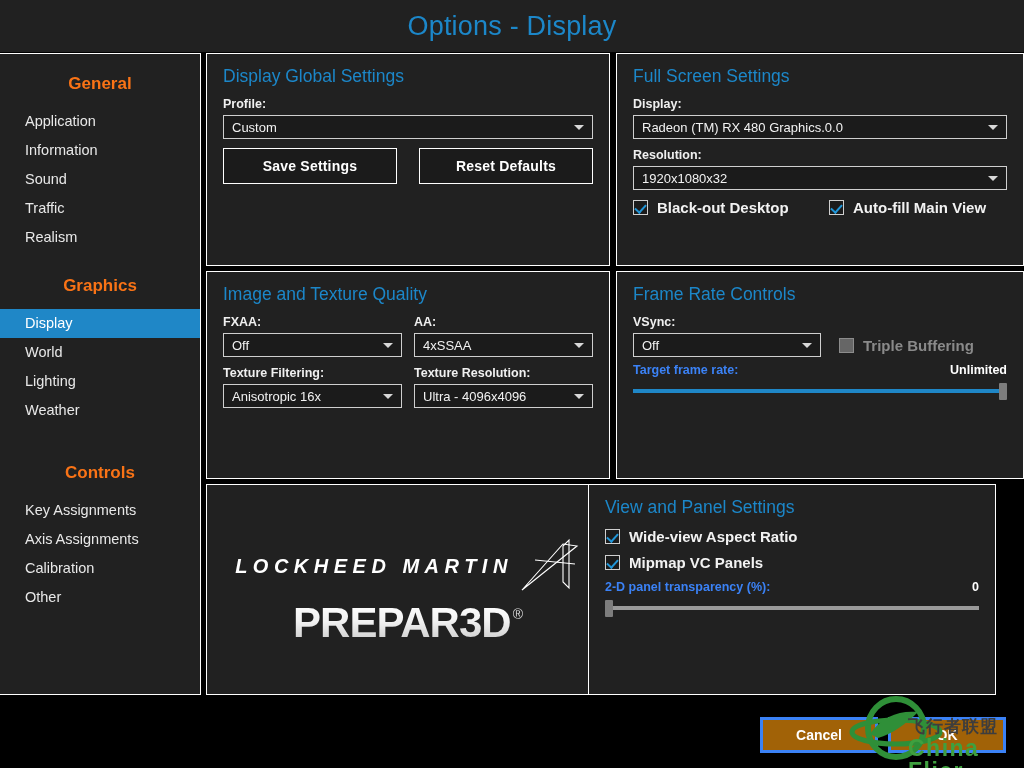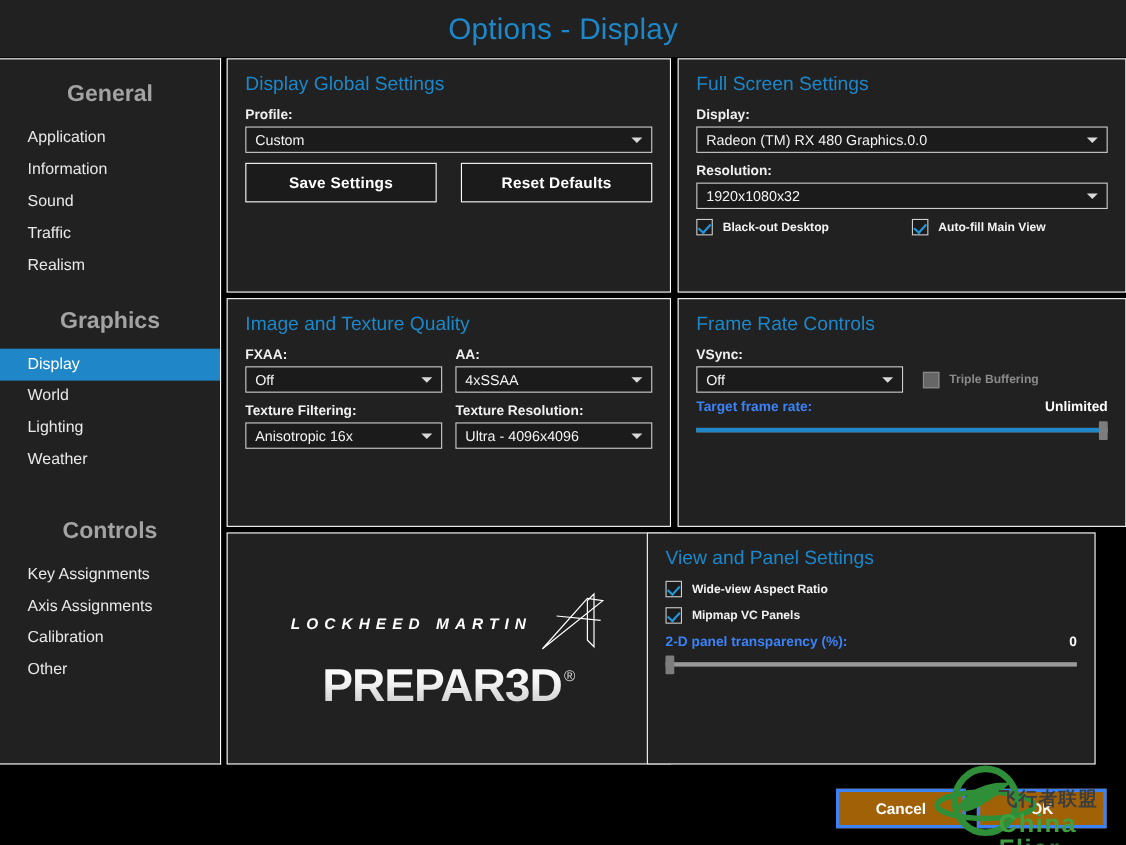--- a/index.html
+++ b/index.html
@@ -32,22 +32,22 @@
   .sidebar {
     position: absolute; left: 0; top: 53px; width: 201px; height: 642px;
     background: #212121;
     border-top: 1px solid #ffffff;
     border-right: 1px solid #ffffff;
     border-bottom: 1px solid #ffffff;
     padding-top: 14px;
     overflow: hidden;
   }
   .side-group-title {
-    color: #a3a3a3;
-    font-size: 21px;
+    color: #f97316;
+    font-size: 17px;
     font-weight: bold;
     text-align: center;
     margin-bottom: 13px;
     margin-top: 6px;
   }
   .side-item {
     color: #e8e8e8;
     font-size: 14.5px;
     line-height: 29px;
     height: 29px;
@@ -145,21 +145,21 @@
     border: solid #2196d8;
     border-width: 0 2px 2px 0;
     transform: rotate(42deg);
   }
   .cb-box.disabled {
     background: #666666;
     border-color: #8c8c8c;
   }
   .cb-label {
     color: #f2f2f2;
-    font-size: 11px;
+    font-size: 15px;
     font-weight: bold;
     white-space: nowrap;
   }
   .cb-label.dim { color: #8a8a8a; }
 
   
   .cols { display: flex; gap: 12px; }
   .col { flex: 1; min-width: 0; }
 
   
@@ -193,21 +193,21 @@
     width: 100%; height: 100%;
     display: flex; flex-direction: column;
     align-items: center; justify-content: center;
     gap: 6px;
   }
   .lm-line {
     display: flex; align-items: center; gap: 6px;
   }
   .lm-text {
     color: #ffffff;
-    font-size: 14px;
+    font-size: 20px;
     font-weight: bold;
     font-style: italic;
     letter-spacing: 5.5px;
   }
   .p3d-text {
     color: #ffffff;
     font-size: 42px;
     font-weight: bold;
     letter-spacing: -1px;
     line-height: 1;

